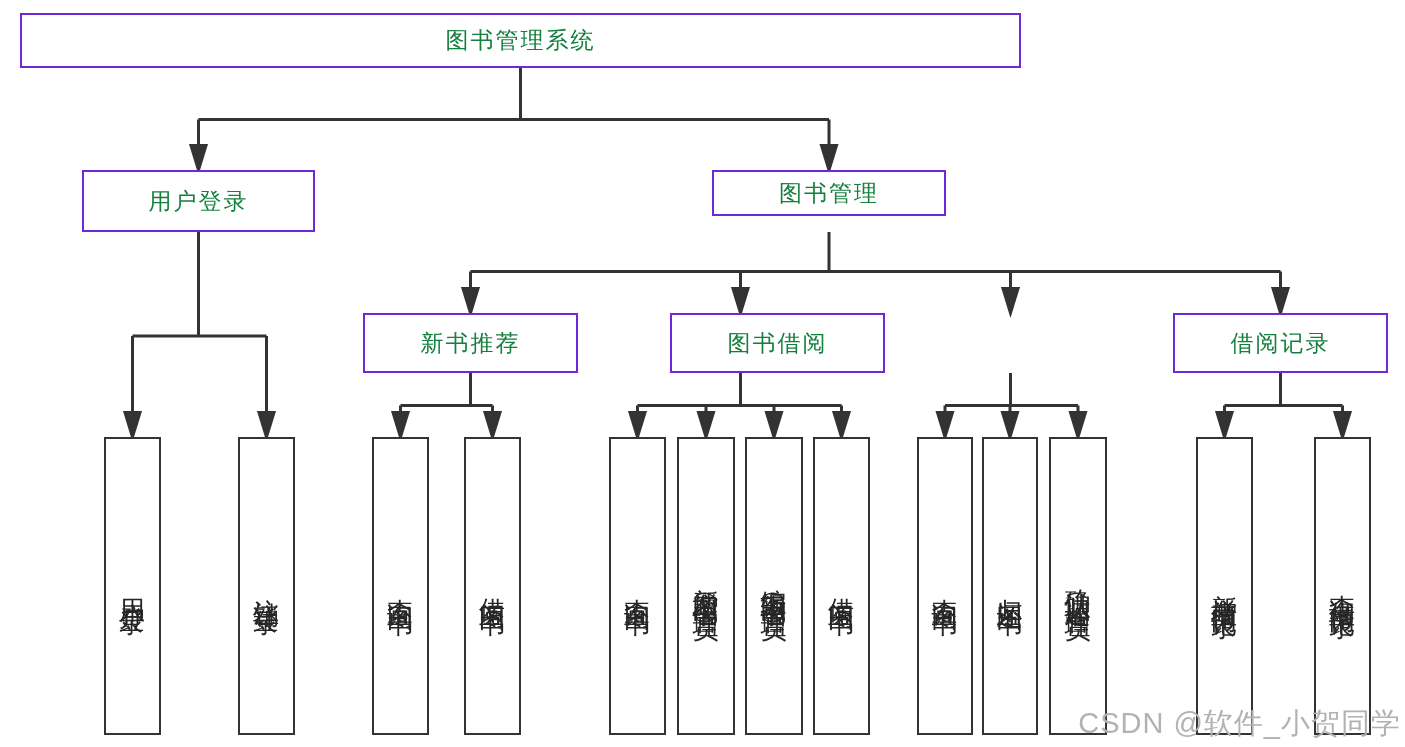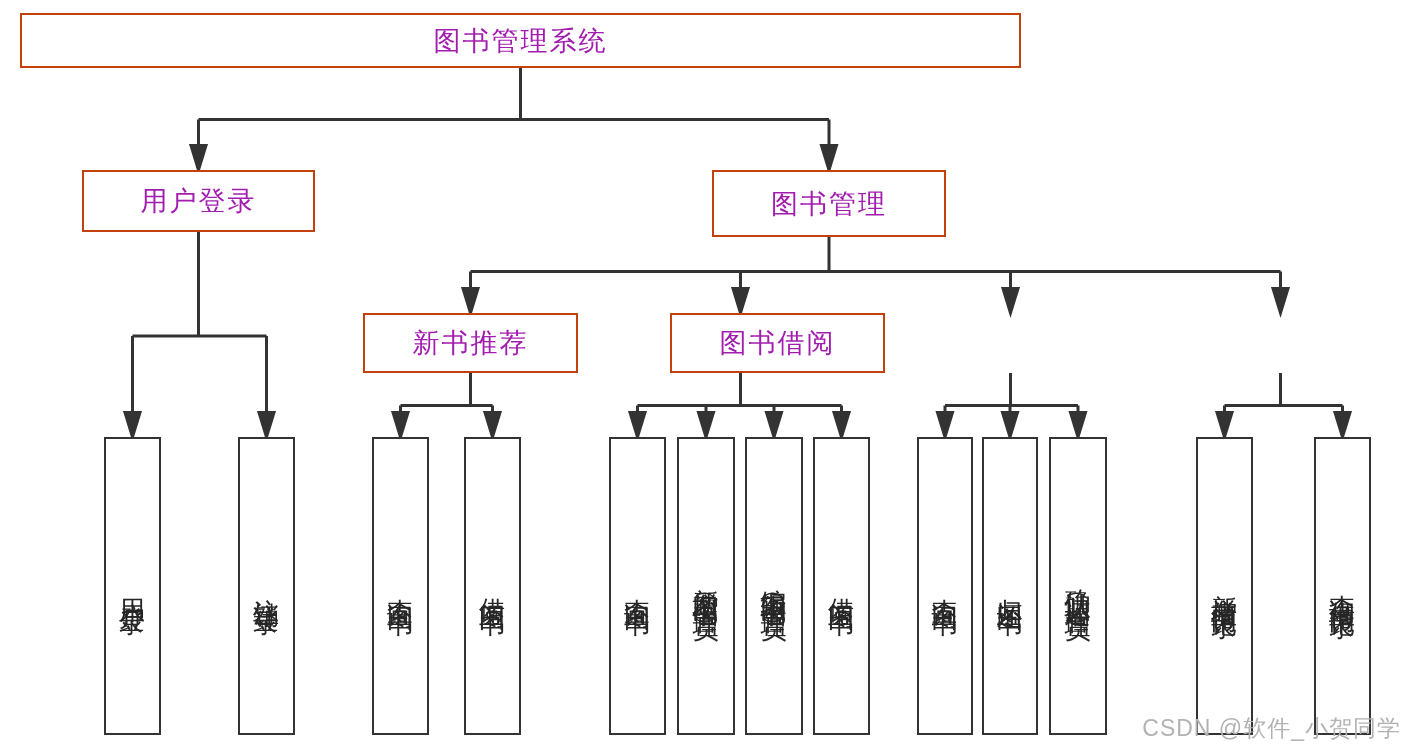--- a/index.html
+++ b/index.html
@@ -1,35 +1,35 @@
 <!DOCTYPE html>
 <html><head>
 <meta charset="utf-8">
 <style>
   html,body{margin:0;padding:0;background:#ffffff;}
   body{font-family:"Liberation Sans","DejaVu Sans",sans-serif;}
   .stage{position:relative;width:1405px;height:747px;background:#ffffff;overflow:hidden;}
   .wires{position:absolute;left:0;top:0;width:1405px;height:747px;}
-  .box{position:absolute;box-sizing:border-box;border:2px solid #c2410c;background:#ffffff;
+  .box{position:absolute;box-sizing:border-box;border:2px solid #6d28d9;background:#ffffff;
        display:flex;align-items:center;justify-content:center;
-       color:#a21caf;font-size:27px;letter-spacing:2px;white-space:nowrap;}
+       color:#15803d;font-size:23px;letter-spacing:2px;white-space:nowrap;}
   .root{left:20px;top:13px;width:1001px;height:55px;}
   .lvl2-user{left:82px;top:170px;width:233px;height:62px;}
-  .lvl2-mgmt{left:712px;top:170px;width:234px;height:67px;}
+  .lvl2-mgmt{left:712px;top:170px;width:234px;height:46px;}
   .lvl3{top:313px;width:215px;height:60px;text-align:center;}
   .l3-rec{left:363px;}
   .l3-borrow{left:670px;}
   .l3-current{left:903px;}
   .l3-records{left:1173px;}
   .leaf{position:absolute;top:437px;height:298px;box-sizing:border-box;
         border:2px solid #333333;background:#ffffff;
         display:flex;align-items:center;justify-content:center;
         writing-mode:vertical-rl;color:#262626;font-size:26px;letter-spacing:4px;
         line-height:1.0;}
-  .watermark{position:absolute;right:4px;bottom:3px;color:#b2b2b2;font-size:23px;
+  .watermark{position:absolute;right:4px;bottom:3px;color:#b2b2b2;font-size:29px;
              letter-spacing:1px;white-space:nowrap;}
 </style>
 </head>
 <body>
 
 <div class="stage">
 
   <svg class="wires" viewBox="0 0 1405 747" xmlns="http://www.w3.org/2000/svg">
     <g stroke="#333333" stroke-width="3" fill="#333333">
       <path d="M520.5 68 V119.5 M198.5 119.5 H829 M198.5 119.5 V146 M829 119.5 V146" fill="none"></path>
@@ -83,20 +83,23 @@
   <div class="box lvl2-mgmt">
     <span>图书管理</span>
   </div>
 
   <div class="box lvl3 l3-rec">
     <span>新书推荐</span>
   </div>
   <div class="box lvl3 l3-borrow">
     <span>图书借阅</span>
   </div>
+  <div class="box lvl3 l3-records">
+    <span>借阅记录</span>
+  </div>
 
   <div class="leaf" style="left:104px;width:57px;">
     <span>用户登录</span>
   </div>
   <div class="leaf" style="left:238px;width:57px;">
     <span>注销登录</span>
   </div>
 
   <div class="leaf" style="left:372px;width:57px;">
     <span>查询图书</span>

